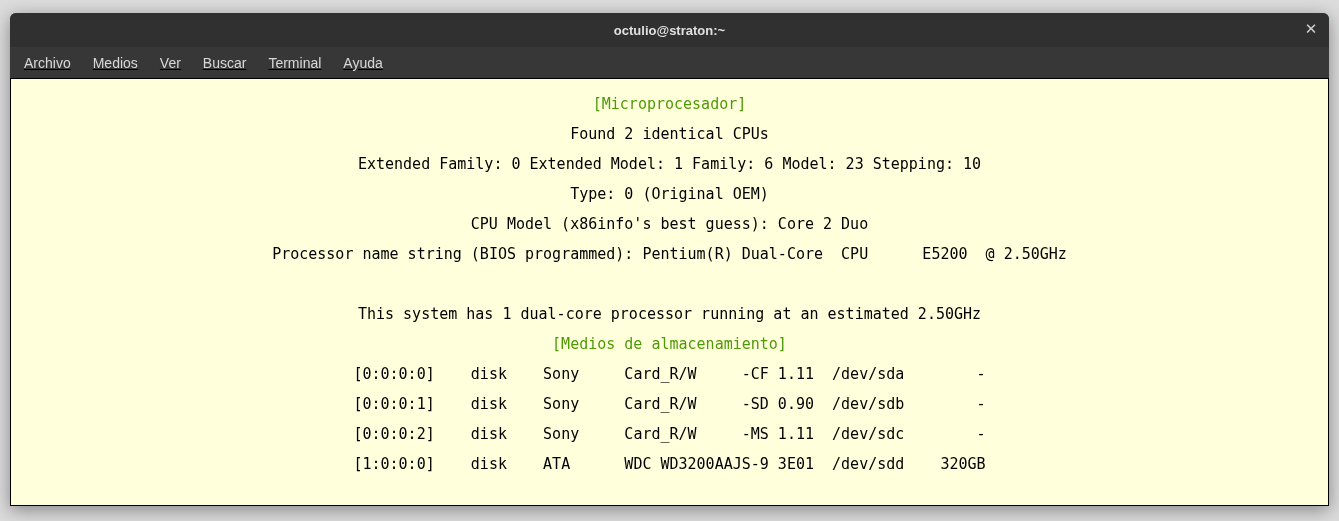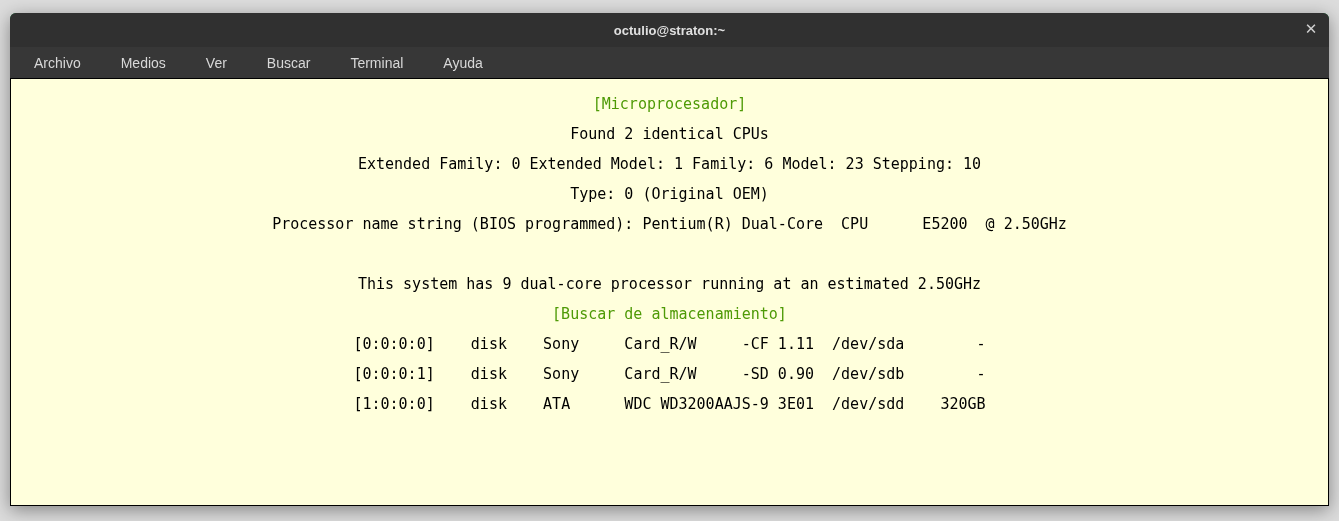--- a/index.html
+++ b/index.html
@@ -48,22 +48,23 @@
     justify-content: center;
     color: #d0d0d0;
     font-size: 15px;
     cursor: pointer;
   }
   .menubar {
     height: 31px;
     background: #373737;
     display: flex;
     align-items: center;
-    padding: 0 14px;
-    gap: 20px;
+    padding: 0 4px;
+    gap: 2px;
+    text-decoration: underline;
   }
   .menu-item {
     color: #d8d8d8;
     font-size: 14px;
     padding: 4px 10px;
     cursor: pointer;
   }
   .terminal {
     flex: 1;
     background: #ffffdc;
@@ -93,26 +94,28 @@
     <span class="menu-item">Ver</span>
     <span class="menu-item">Buscar</span>
     <span class="menu-item">Terminal</span>
     <span class="menu-item">Ayuda</span>
   </div>
   <div class="terminal">
 <div class="term-line green">[Microprocesador]</div>
 <div class="term-line">Found 2 identical CPUs</div>
 <div class="term-line">Extended Family: 0 Extended Model: 1 Family: 6 Model: 23 Stepping: 10</div>
 <div class="term-line">Type: 0 (Original OEM)</div>
+<div class="term-line">CPU Model (x86info's best guess): Core 2 Duo</div>
 <div class="term-line">Processor name string (BIOS programmed): Pentium(R) Dual-Core  CPU      E5200  @ 2.50GHz</div>
 <div class="term-line"></div>
-<div class="term-line">This system has 9 dual-core processor running at an estimated 2.50GHz</div>
-<div class="term-line green">[Buscar de almacenamiento]</div>
+<div class="term-line">This system has 1 dual-core processor running at an estimated 2.50GHz</div>
+<div class="term-line green">[Medios de almacenamiento]</div>
 <div class="term-line">[0:0:0:0]    disk    Sony     Card_R/W     -CF 1.11  /dev/sda        -</div>
 <div class="term-line">[0:0:0:1]    disk    Sony     Card_R/W     -SD 0.90  /dev/sdb        -</div>
+<div class="term-line">[0:0:0:2]    disk    Sony     Card_R/W     -MS 1.11  /dev/sdc        -</div>
 <div class="term-line">[1:0:0:0]    disk    ATA      WDC WD3200AAJS-9 3E01  /dev/sdd    320GB</div>
 
 
 
 
 
 
 
 
 

